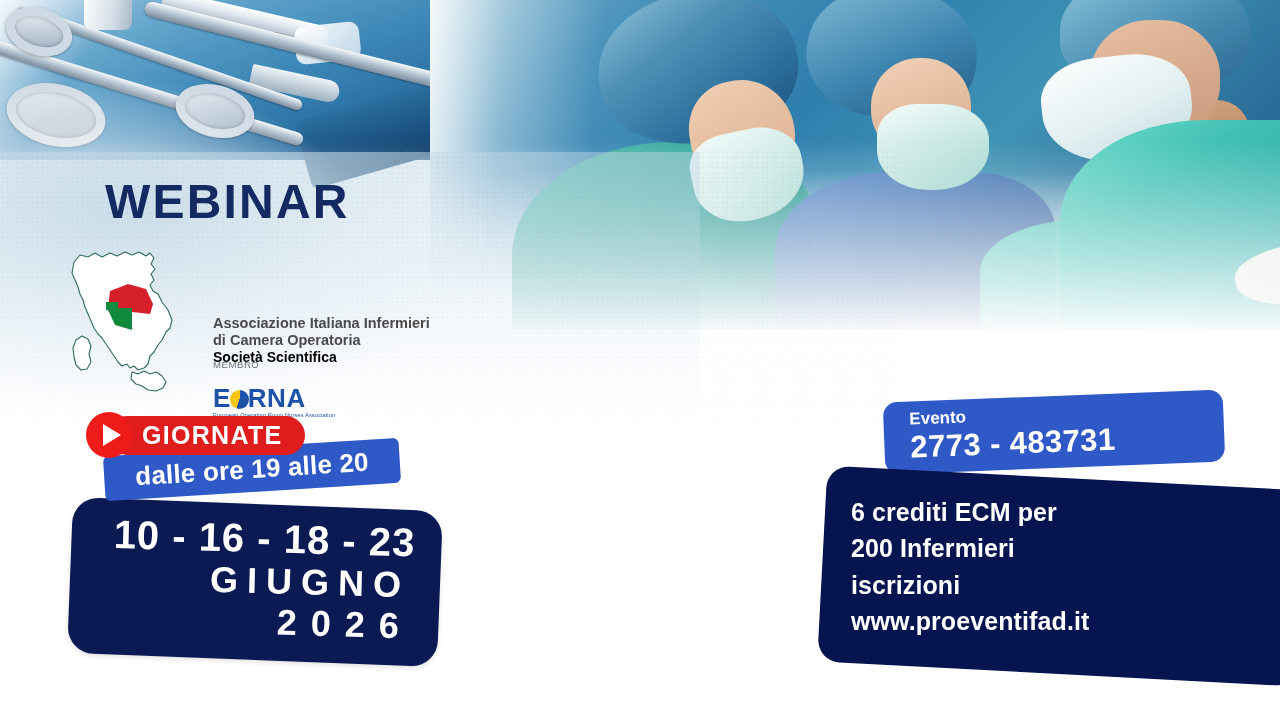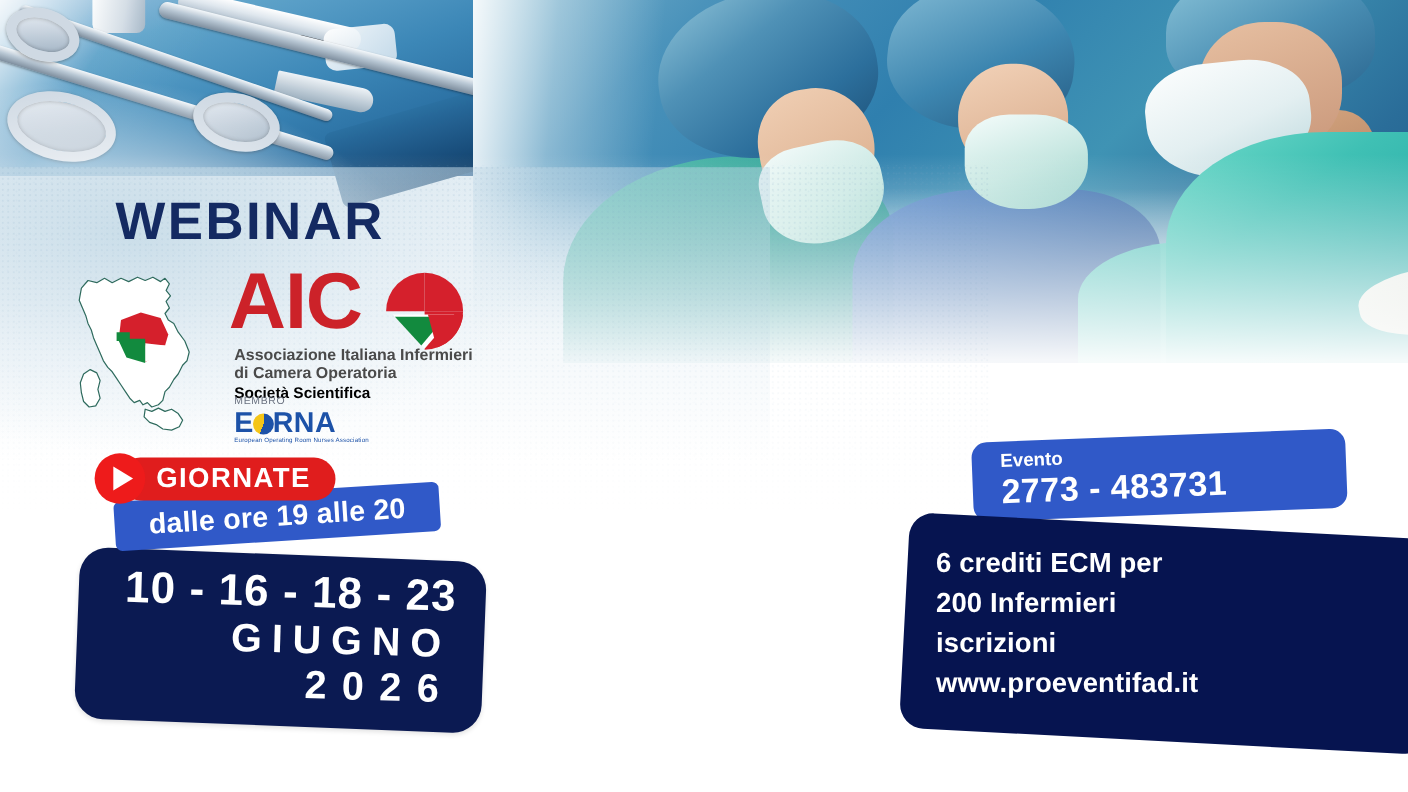--- a/index.html
+++ b/index.html
@@ -127,21 +127,21 @@
   .aic-word { position:absolute; left:0; top:0; font-size:72px; font-weight:bold; color:#cc2229; letter-spacing:-1px; line-height:1; }
   .aic-circle { position:absolute; left:141px; top:8px; width:74px; height:74px; border-radius:50%; overflow:hidden; background:transparent; }
   .aic-circle svg { width:74px; height:74px; display:block; }
 
   .aic-sub { position:absolute; left:213px; top:315px; width:230px; color:#4a4a4a; font-size:14.5px; line-height:1.18;font-weight:bold; }
   .aic-sub .sci { color:#000000; display:block; margin-top:0; font-size:14px; }
 
   
   .eorna { position:absolute; left:213px; top:360px; width:150px; }
   .eorna .membro { font-size:9.5px; letter-spacing:.6px; color:#6b7280; line-height:1; }
-  .eorna .word { position:relative; font-size:26px; font-weight:bold; color:#1d52a8; letter-spacing:.5px; line-height:1.06; margin-top:1px; }
+  .eorna .word { position:relative; font-size:26px; font-weight:bold; color:#1d52a8; letter-spacing:.5px; line-height:1.06; margin-top:15px; }
   .eorna .dot { position:relative; display:inline-block; width:19px; height:19px; border-radius:50%;
                 background:conic-gradient(from 200deg,#f5c518 0 46%, #1d52a8 46% 100%); vertical-align:-2px; margin:0 -1px; }
   .eorna .tag { font-size:5.6px; color:#1d52a8; letter-spacing:.15px; line-height:1; margin-top:1px; }
 
   
   .webinar-wrap { position:absolute; left:86px; top:412px; height:42px; display:flex; align-items:center; }
   .play-btn { position:absolute; left:0; top:0; width:46px; height:46px; border-radius:50%; background:#ee1b1b;
               display:flex; align-items:center; justify-content:center; z-index:3; }
   .play-tri { width:0; height:0; border-left:18px solid #ffffff; border-top:11px solid transparent; border-bottom:11px solid transparent; margin-left:5px; }
   .webinar-pill { position:absolute; left:22px; top:4px; height:39px; padding:0 22px 0 34px; border-radius:20px;
@@ -256,33 +256,20 @@
         <path d="M52 47 L70 40 L88 45 L95 60 L90 77 L74 85 L58 80 L50 64 Z" fill="#d5202c"></path>
         <path d="M50 64 L74 64 L74 85 L58 80 Z" fill="#128a3e"></path>
         <path d="M48 58 L60 58 L60 66 L48 66 Z" fill="#128a3e"></path>
         <path d="M74 70 L92 70 L92 84 L74 84 Z" fill="#ffffff"></path>
         <path d="M74 68 L92 70 L90 77 L74 85 Z" fill="#ffffff"></path>
         <path d="M50 66 L74 66 L74 86 L57 81 Z" fill="#128a3e"></path>
       </g>
     </svg>
   </div>
 
-  <div class="aic-logo">
-    <div class="aic-word">AIC</div>
-    <div class="aic-circle">
-      <svg viewBox="0 0 74 74" xmlns="http://www.w3.org/2000/svg">
-        <path d="M37 2 A35 35 0 0 1 72 37 L37 37 Z" fill="#d5202c"></path>
-        <path d="M2 37 A35 35 0 0 1 37 2 L37 37 Z" fill="#d5202c"></path>
-        <path d="M37 37 L72 37 A35 35 0 0 1 37 72 Z" fill="#d5202c"></path>
-        <path d="M8 40 L64 40 L37 71 Z" fill="#ffffff"></path>
-        <path d="M10 42 L56 42 L34 68 Z" fill="#128a3e"></path>
-        <path d="M40 40 L72 40 A35 35 0 0 1 48 70 Z" fill="#d5202c"></path>
-      </svg>
-    </div>
-  </div>
 
   <div class="aic-sub">
     <span>Associazione Italiana Infermieri</span><br>
     <span>di Camera Operatoria</span>
     <span class="sci">Società Scientifica</span>
   </div>
 
   <div class="eorna">
     <div class="membro">MEMBRO</div>
     <div class="word"><span>E</span><span class="dot"></span><span>RNA</span></div>

